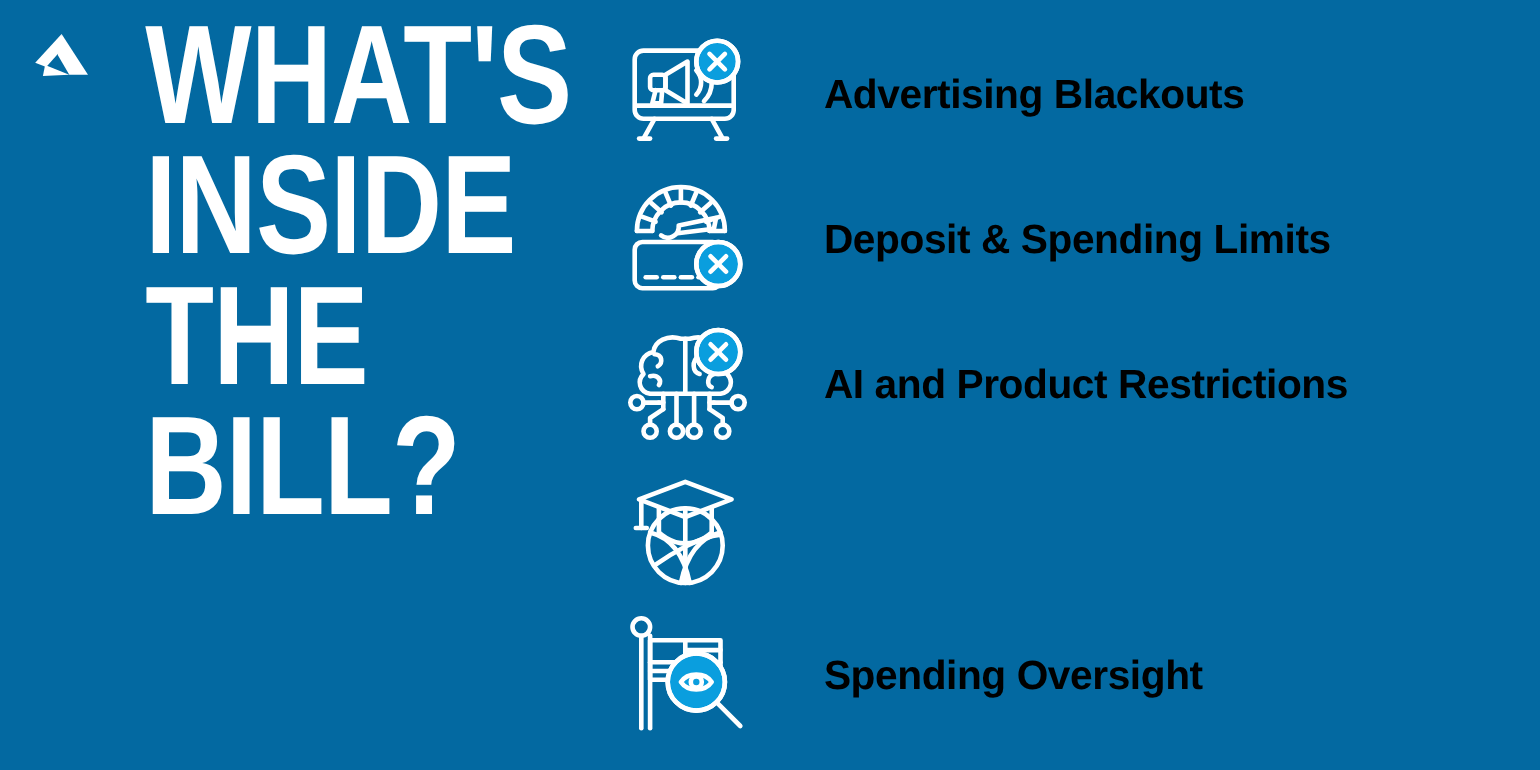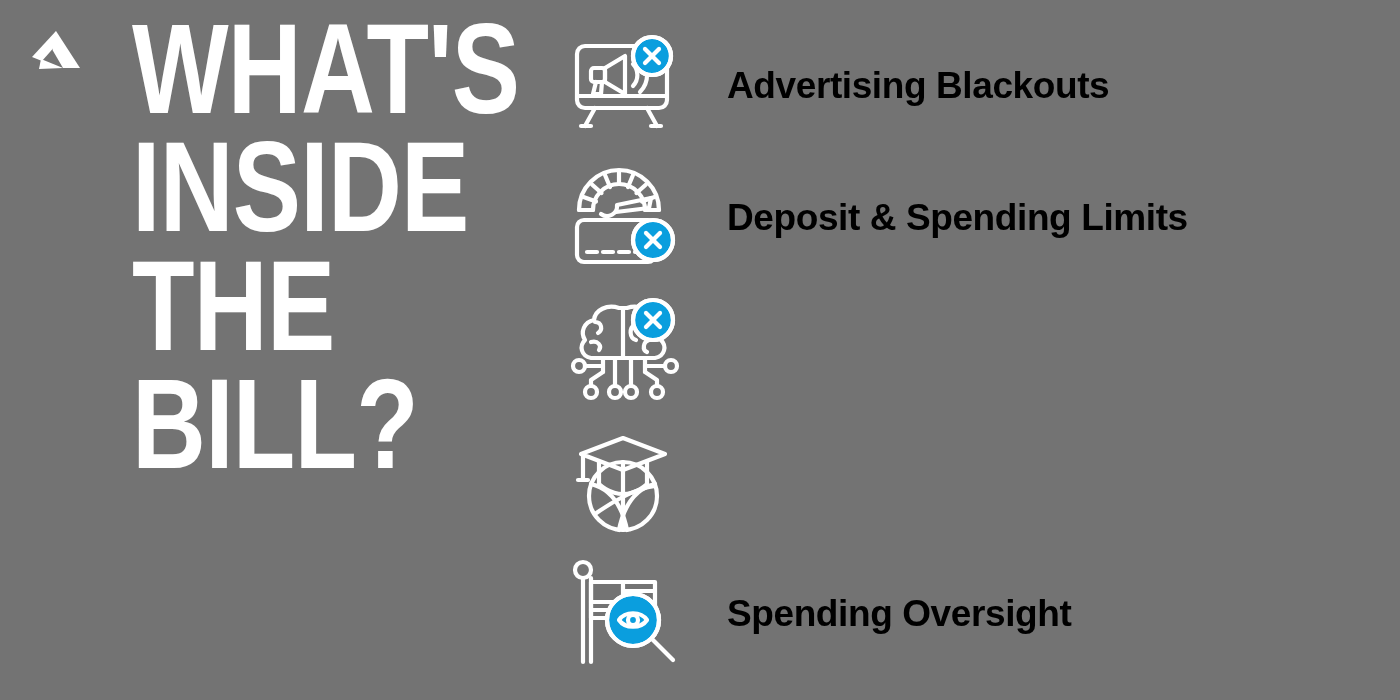--- a/index.html
+++ b/index.html
@@ -62,20 +62,21 @@
     flex-direction: column;
     justify-content: flex-start;
     padding-top: 20px;
     box-sizing: border-box;
   }
   .feature-row {
     display: flex;
     align-items: center;
     height: 132px;
     flex: 0 0 auto;
+    gap: 22px;
   }
   .feature-icon {
     flex: 0 0 120px;
     width: 120px;
     height: 118px;
     display: flex;
     align-items: center;
     justify-content: center;
   }
   .feature-icon svg {
@@ -90,21 +91,21 @@
     font-family: "Liberation Sans", sans-serif;
     font-weight: 700;
     font-size: 37px;
     line-height: 1.18;
     letter-spacing: -0.4px;
   }
 </style>
 </head>
 <body>
 
-<div id="poster" style="background: #737373;">
+<div id="poster" style="background: #0369a1;">
 
   <div id="brand-logo">
     <svg viewBox="0 0 52 44" width="52" height="44" aria-hidden="true">
       <path d="M26 3 L50 40 L33 40 L22.5 22 Z" fill="#ffffff"></path>
       <path d="M26 3 L2 29 L12 33 L27 16 Z" fill="#ffffff"></path>
       <path d="M11 31 L33 40 L9 41 Z" fill="#ffffff"></path>
     </svg>
   </div>
 
   <div id="headline">
@@ -206,20 +207,21 @@
           <circle cx="46" cy="98" r="6"></circle>
           <circle cx="62" cy="98" r="6"></circle>
           <circle cx="88" cy="98" r="6"></circle>
 
           <circle cx="84" cy="26" r="20" fill="#0a9ede"></circle>
           <circle cx="84" cy="26" r="20"></circle>
           <line x1="77" y1="19" x2="91" y2="33"></line>
           <line x1="91" y1="19" x2="77" y2="33"></line>
         </svg>
       </div>
+      <div class="feature-label">AI and Product Restrictions</div>
     </div>
 
     <div class="feature-row">
       <div class="feature-icon">
         <svg viewBox="0 0 112 112" fill="none" stroke="#ffffff" stroke-width="4.2" stroke-linecap="round" stroke-linejoin="round" aria-hidden="true">
 
           <circle cx="54" cy="70" r="34"></circle>
           <path d="M54 36 L54 104"></path>
           <path d="M22 58 C38 62 52 74 58 104"></path>
           <path d="M86 58 C70 62 56 74 50 104"></path>

